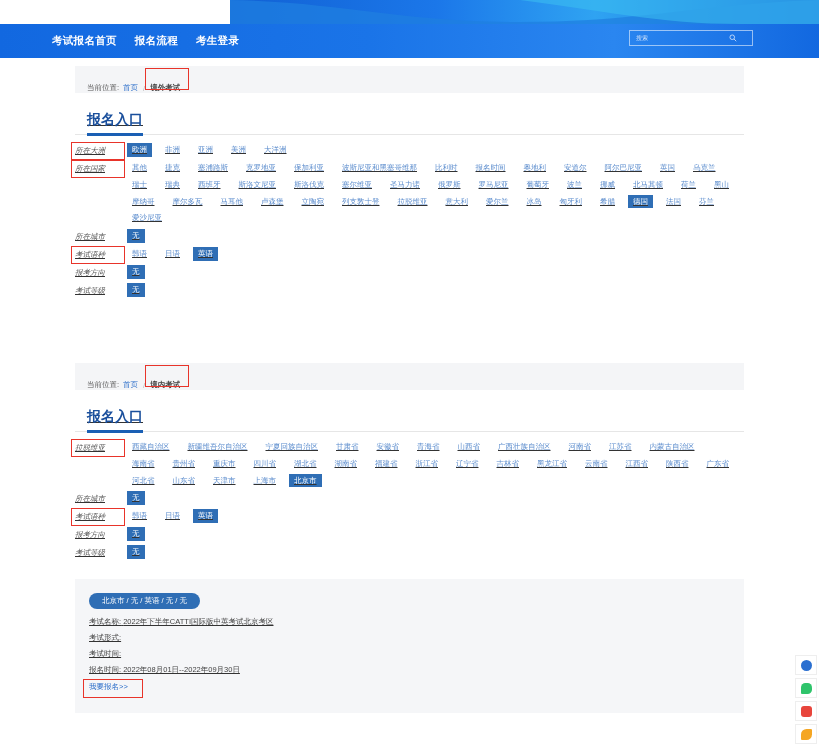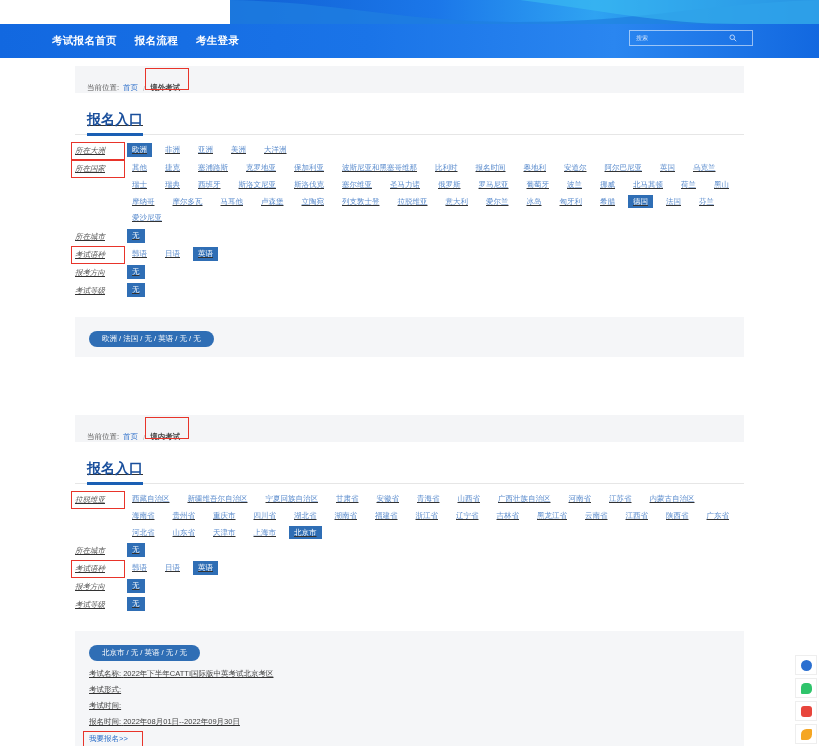--- a/index.html
+++ b/index.html
@@ -342,23 +342,20 @@
 
         <div class="frow">
           <div class="frow-label">考试等级</div>
           <div class="opts">
             <span class="opt sel">无</span>
           </div>
         </div>
 
       </div>
 
-      <div class="result-bar">
-        <span class="pill">欧洲 / 法国 / 无 / 英语 / 无 / 无</span>
-      </div>
     </div>
   </div>
 
   <div class="spacer-lg"></div>
 
   <div class="section">
 
     <div class="crumb-bar">
       <span class="crumb-label">当前位置:</span>
       <span class="crumb-link">首页</span>

